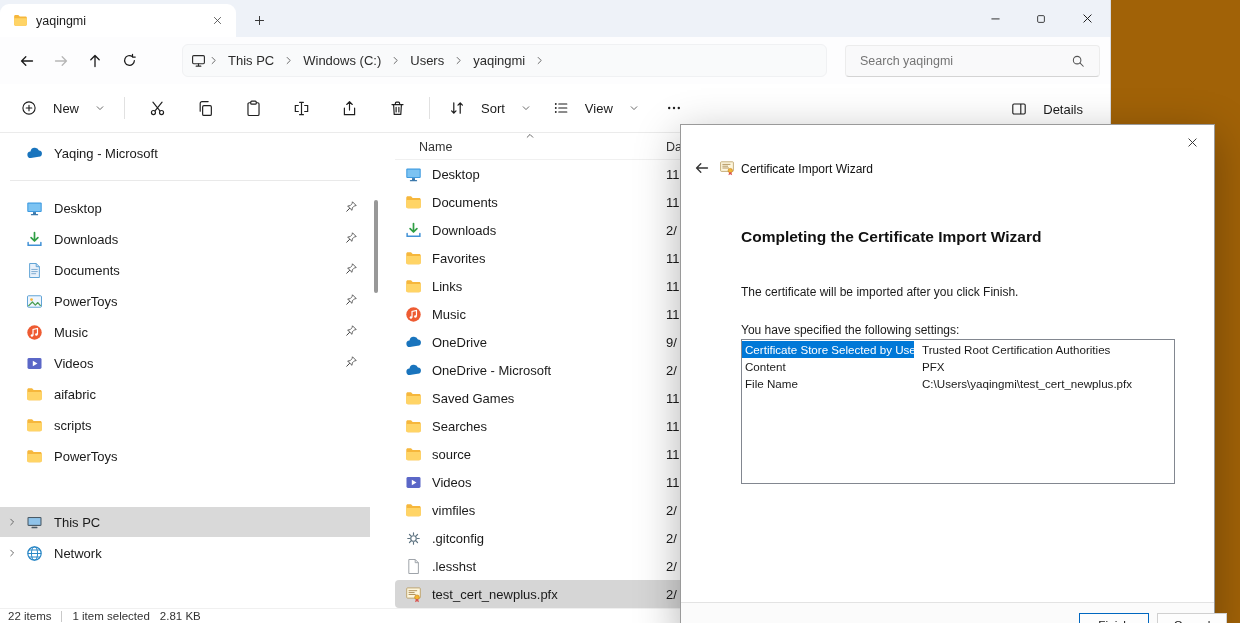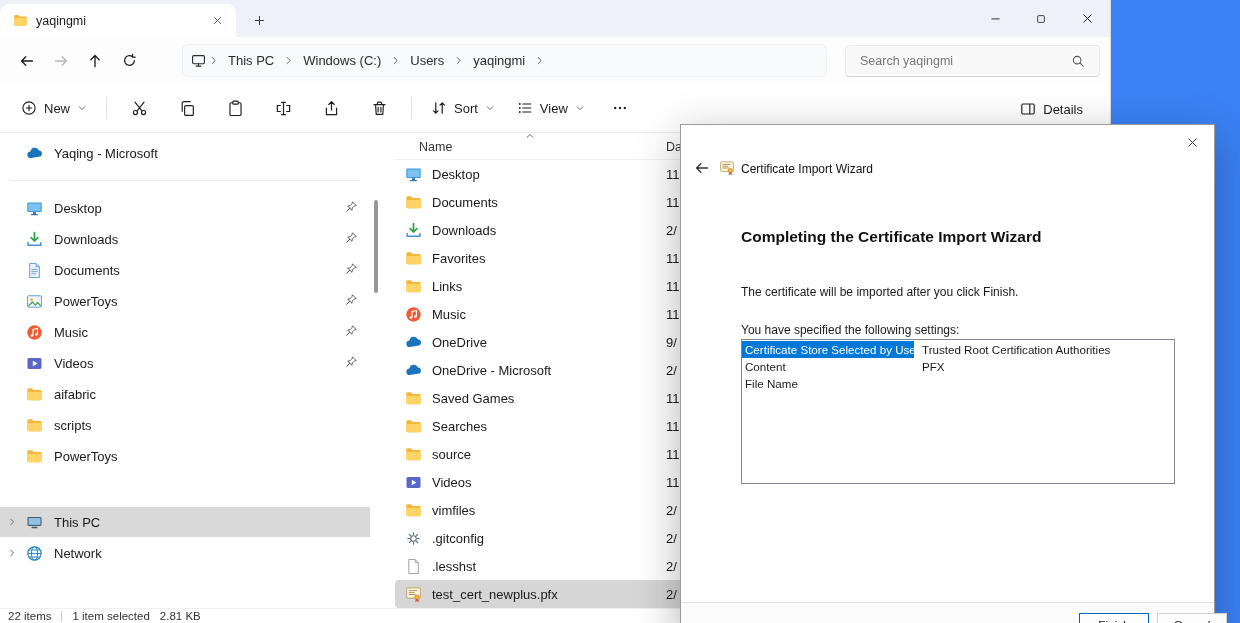--- a/index.html
+++ b/index.html
@@ -1,18 +1,18 @@
 <!DOCTYPE html>
 <html><head>
 <meta charset="utf-8">
 <style>
   * { margin:0; padding:0; box-sizing:border-box; }
   html,body { width:1240px; height:623px; background:#fff; overflow:hidden;
     font-family:"Liberation Sans", sans-serif; }
-  #stage { position:relative; width:1240px; height:623px; background:#3b82f6; }
+  #stage { position:relative; width:1240px; height:623px; background:#a16207; }
 
   
   .ic { display:inline-flex; align-items:center; justify-content:center; flex:0 0 auto; color:inherit; }
   .ic svg { display:block; }
   .s10 svg{width:10px;height:10px} .s11 svg{width:11px;height:11px}
   .s12 svg{width:12px;height:12px} .s13 svg{width:13px;height:13px}
   .s14 svg{width:14px;height:14px} .s15 svg{width:15px;height:15px}
   .s16 svg{width:16px;height:16px} .s17 svg{width:17px;height:17px}
 
   
@@ -40,21 +40,21 @@
   .crumb-sep { color:#666; display:inline-flex; padding:0 1px; }
   .search-box { margin-left:auto; width:255px; height:32px; background:#f9f9fa; border:1px solid #ececec;
     border-bottom-color:#d4d4d4; border-radius:4px; display:flex; align-items:center; padding:0 14px; }
   .search-box input { flex:1; border:none; background:transparent; outline:none; font-size:12.5px;
     color:#333; font-family:inherit; }
   .search-box input::placeholder { color:#757575; }
   .search-box .ic { color:#555; }
 
   .toolbar { height:49px; background:#fff; border-bottom:1px solid #ebebeb; display:flex;
     align-items:center; padding:0 10px; position:relative; }
-  .tb-btn { display:flex; align-items:center; gap:7px; height:34px; padding:0 11px; border-radius:4px;
+  .tb-btn { display:flex; align-items:center; gap:16px; height:34px; padding:0 11px; border-radius:4px;
     background:none; border:none; font-size:13px; color:#1a1a1a; font-family:inherit; }
   .tb-btn .caret { color:#555; }
   .tb-icon-btn { width:48px; height:34px; display:flex; align-items:center; justify-content:center;
     background:none; border:none; color:#1f1f1f; border-radius:4px; }
   .tb-divider { width:1px; height:22px; background:#e1e1e1; margin:0 8px; }
   .tb-details { position:absolute; right:16px; top:8px; }
 
   .content { position:relative; height:475px; background:#fff; overflow:hidden; }
   .sidebar { position:absolute; left:0; top:0; width:370px; padding-top:4px; }
   .side-item { height:30px; margin:1px 0; display:flex; align-items:center; gap:11px;
@@ -750,20 +750,21 @@
         <div class="settings-row">
           <span class="skey hl">Certificate Store Selected by User</span>
           <span class="sval">Trusted Root Certification Authorities</span>
         </div>
         <div class="settings-row">
           <span class="skey">Content</span>
           <span class="sval">PFX</span>
         </div>
         <div class="settings-row">
           <span class="skey">File Name</span>
+          <span class="sval">C:\Users\yaqingmi\test_cert_newplus.pfx</span>
         </div>
       </div>
 
     <div class="dlg-footer"></div>
     <button class="btn btn-finish">Finish</button>
     <button class="btn btn-cancel">Cancel</button>
   </div>
 
 </div>
 

